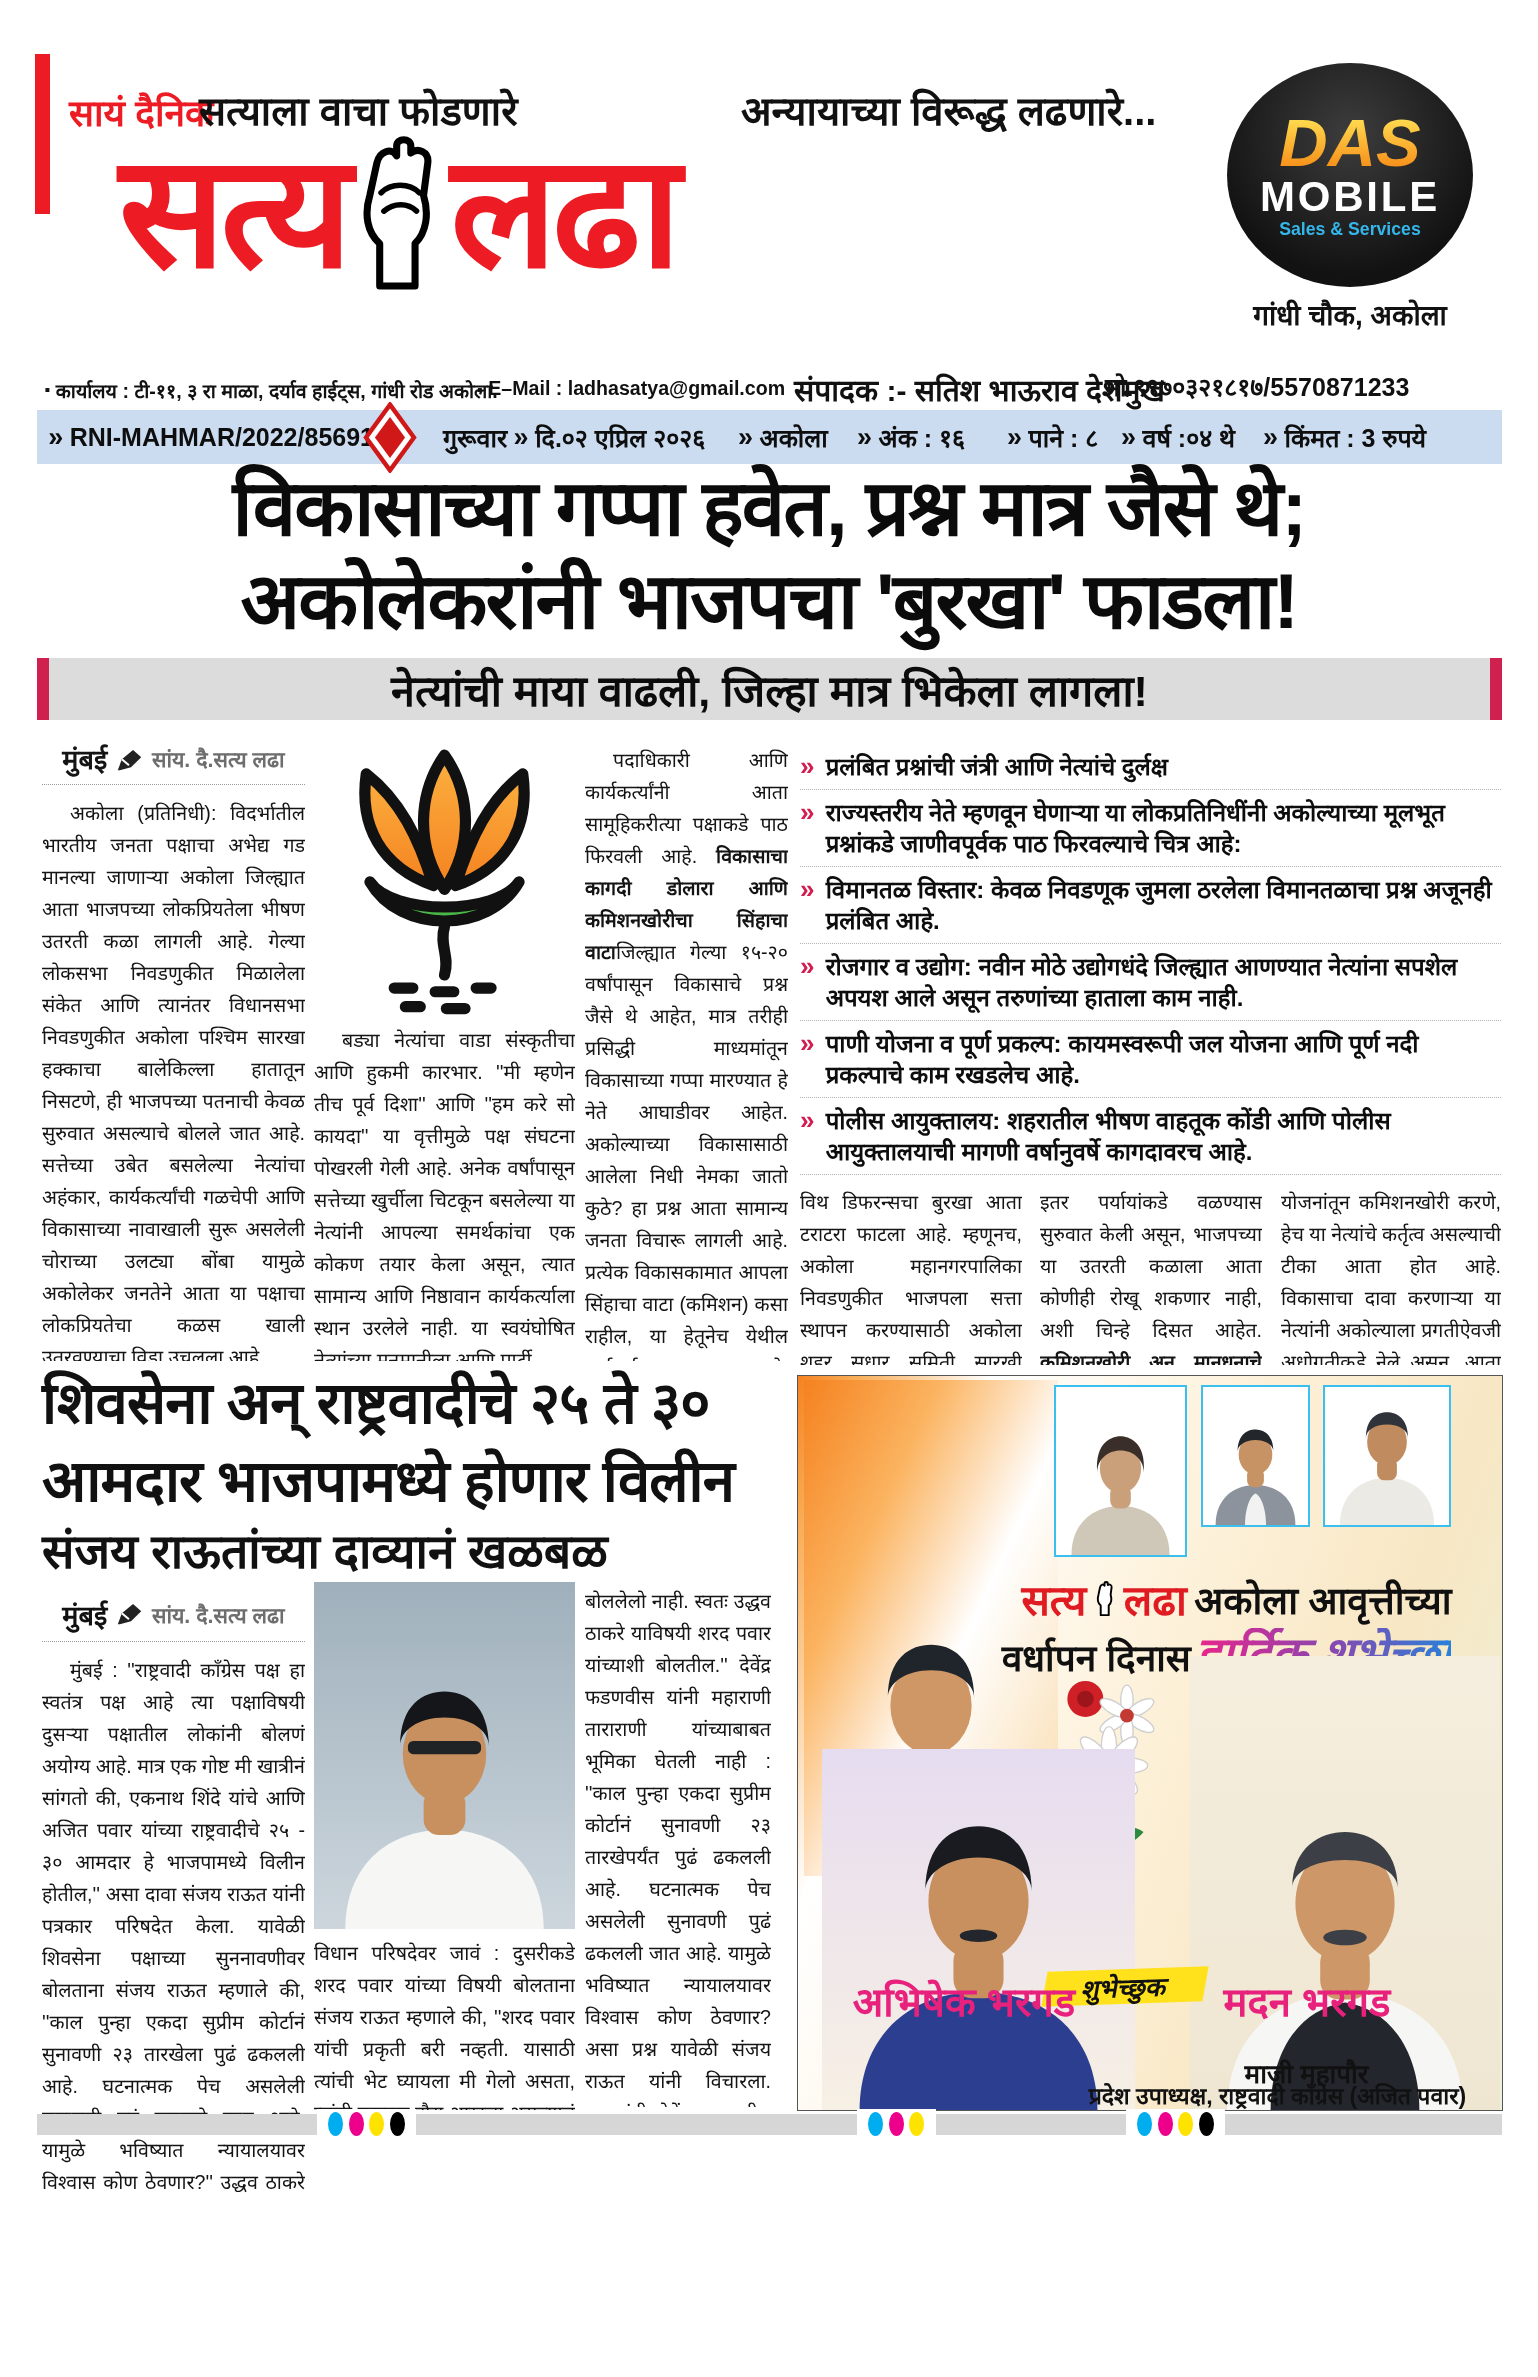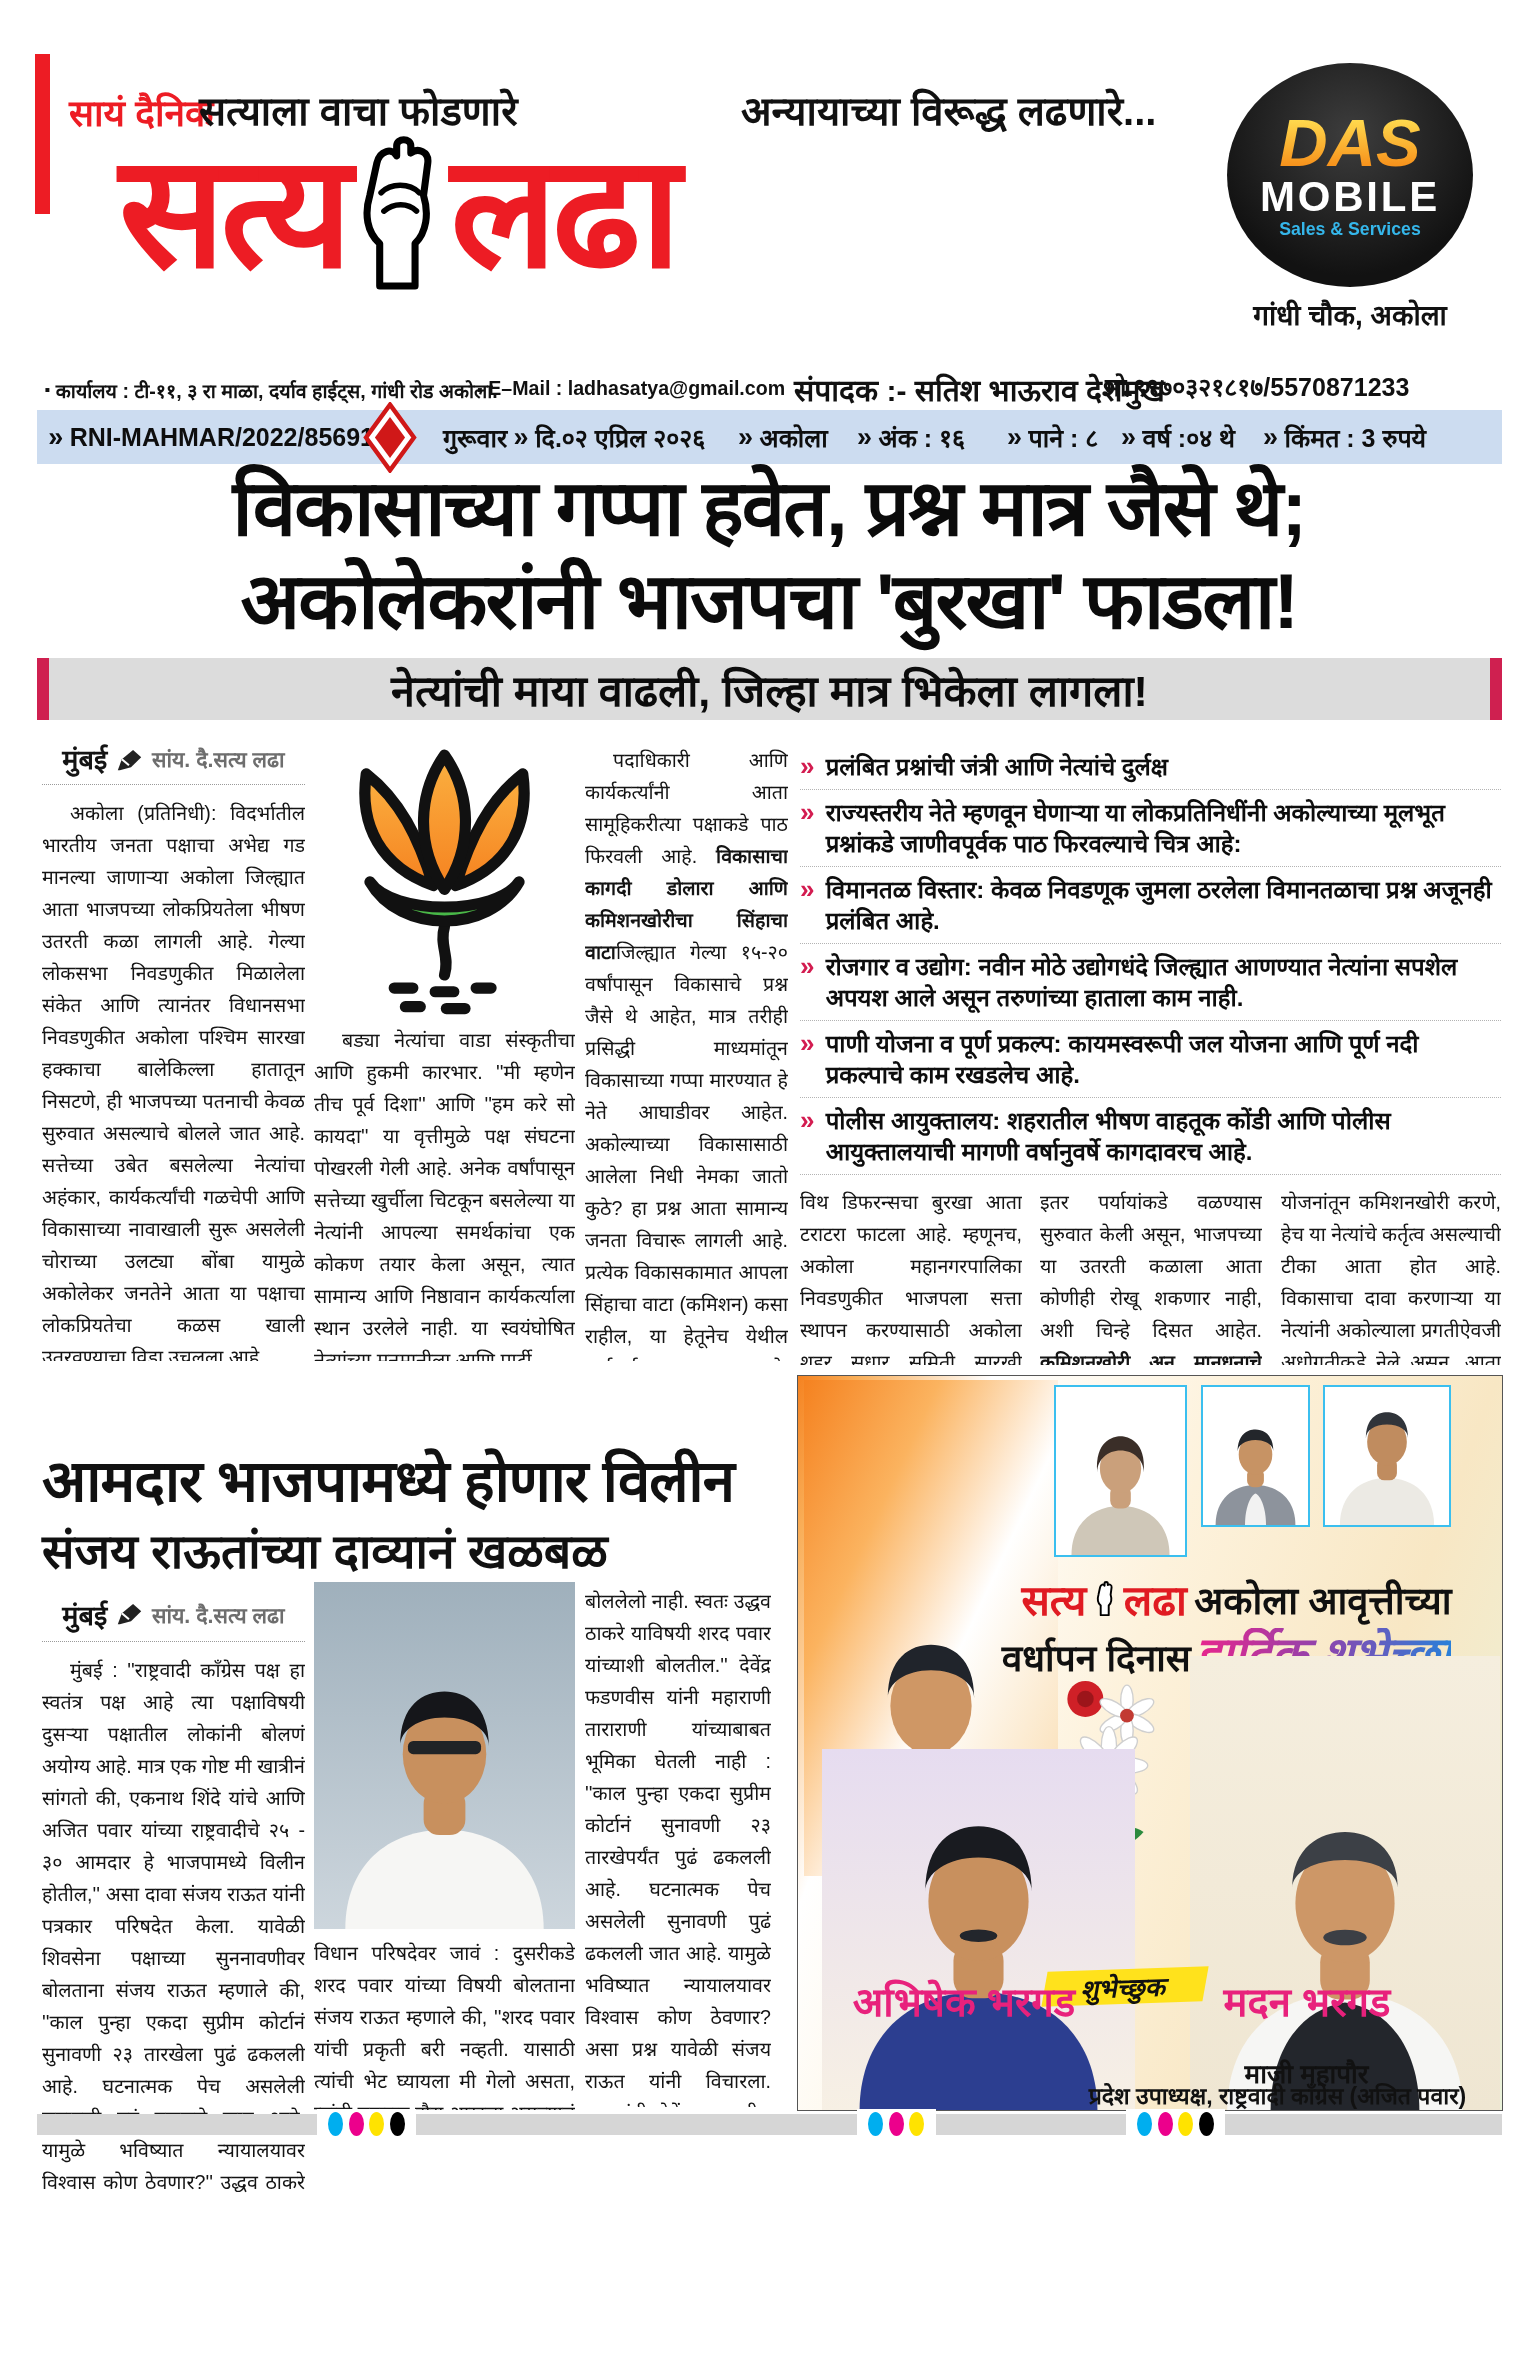--- a/index.html
+++ b/index.html
@@ -293,20 +293,21 @@
   <div class="abs news" id="a1cont1">
       <p>विथ डिफरन्सचा बुरखा आता टराटरा फाटला आहे. म्हणूनच, अकोला महानगरपालिका निवडणुकीत भाजपला सत्ता स्थापन करण्यासाठी अकोला शहर सुधार समिती सारखी तारेवरची कसरत करावी लागली. जनतेने आता भाजपला धडा शिकवण्यासाठी जाणीवपूर्वक</p>
     </div>
   <div class="abs news" id="a1cont2">
       <p><span>इतर पर्यायांकडे वळण्यास सुरुवात केली असून, भाजपच्या या उतरती कळाला आता कोणीही रोखू शकणार नाही, अशी चिन्हे दिसत आहेत. </span><b>कमिशनखोरी अन् मानधनाचे राजकारण</b></p>
     </div>
   <div class="abs news" id="a1cont3">
       <p>योजनांतून कमिशनखोरी करणे, हेच या नेत्यांचे कर्तृत्व असल्याची टीका आता होत आहे. विकासाचा दावा करणाऱ्या या नेत्यांनी अकोल्याला प्रगतीऐवजी अधोगतीकडे नेले असून, आता जनार्दन (जनता) या अहंकारी नेत्यांचा डोलारा उलथवून टाकण्याच्या तयारीत आहे.</p>
     </div>
 
+  <div class="abs" id="a2h1">शिवसेना अन् राष्ट्रवादीचे २५ ते ३०</div>
   <div class="abs" id="a2h2">आमदार भाजपामध्ये होणार विलीन</div>
   <div class="abs" id="a2sub">संजय राऊतांच्या दाव्यानं खळबळ</div>
 
   <div class="abs" id="a2by">
     <div class="byline">
       <span class="city">मुंबई</span>
       <svg class="pen" viewBox="0 0 26 22">
           <path d="M1 21 L5 10 L16 1 L24 8 L14 18 L3 21 Z" fill="#222"></path>
           <path d="M5 10 L12 16" stroke="#fff" stroke-width="2"></path>
         </svg>

